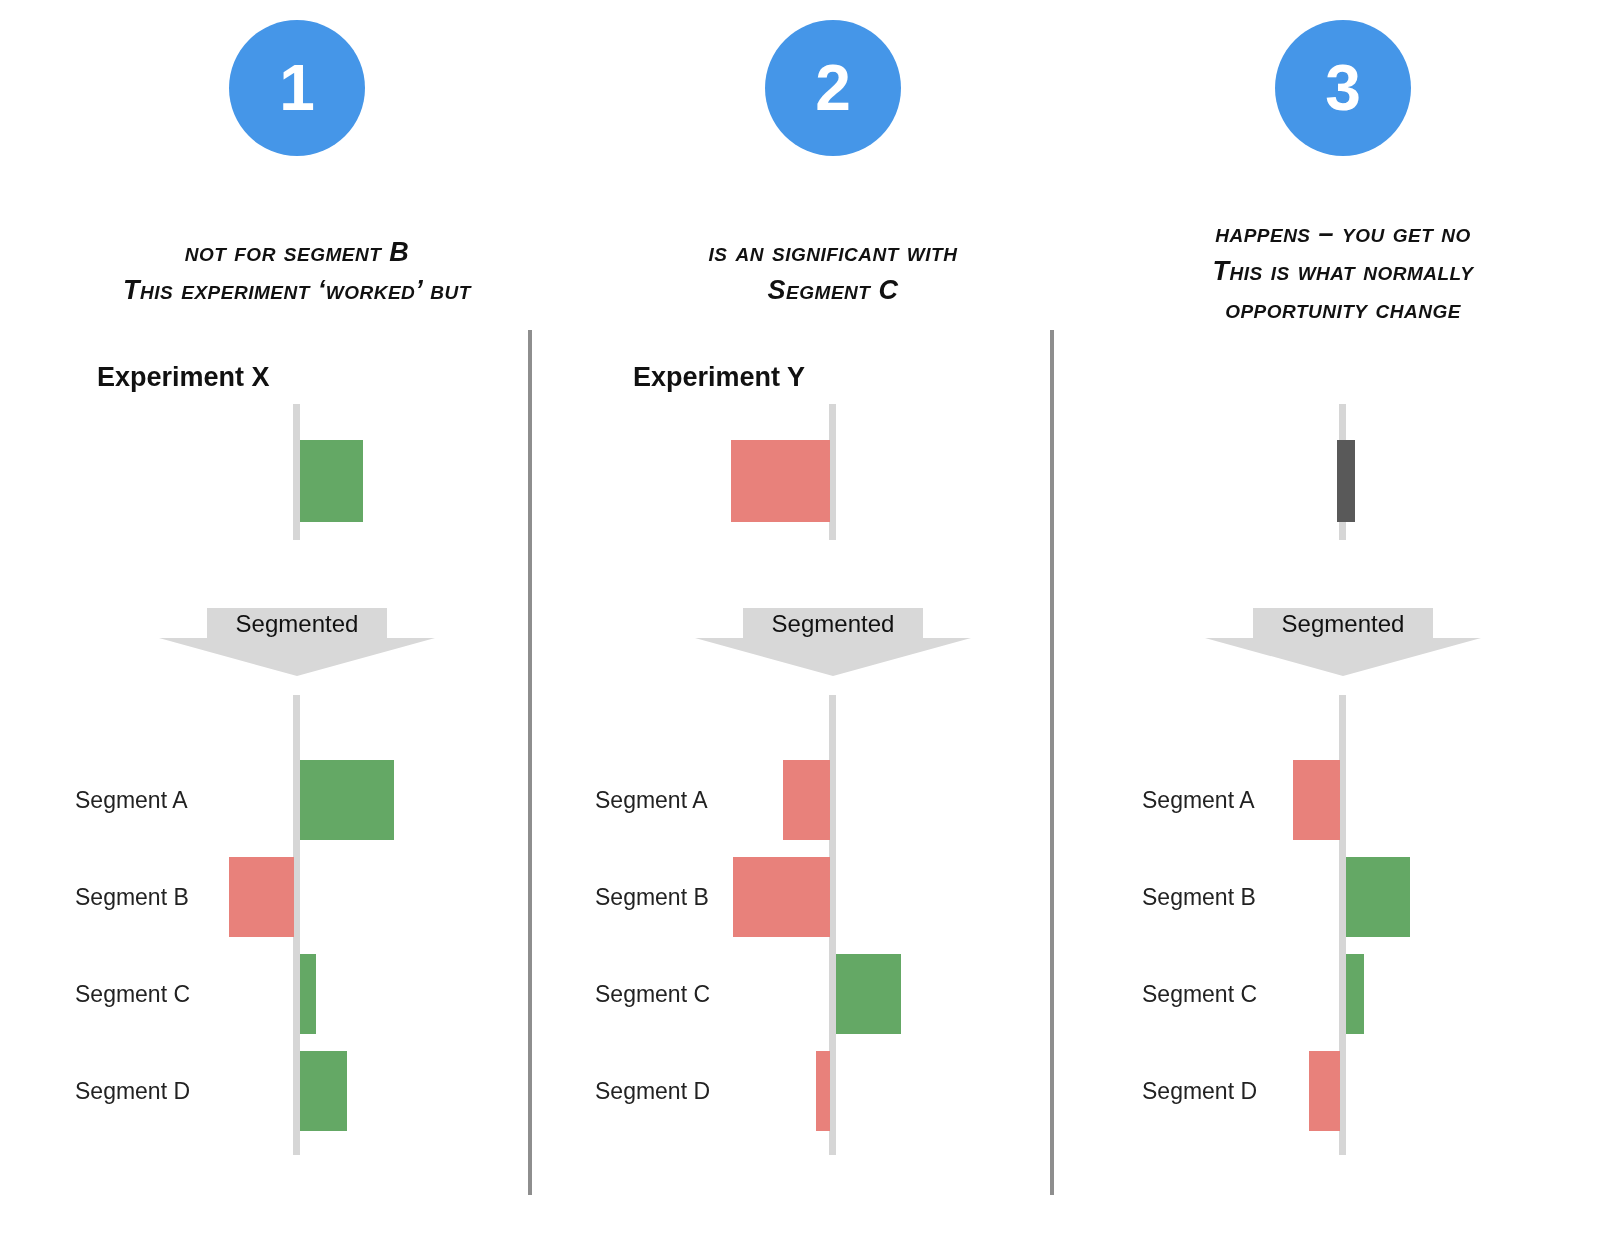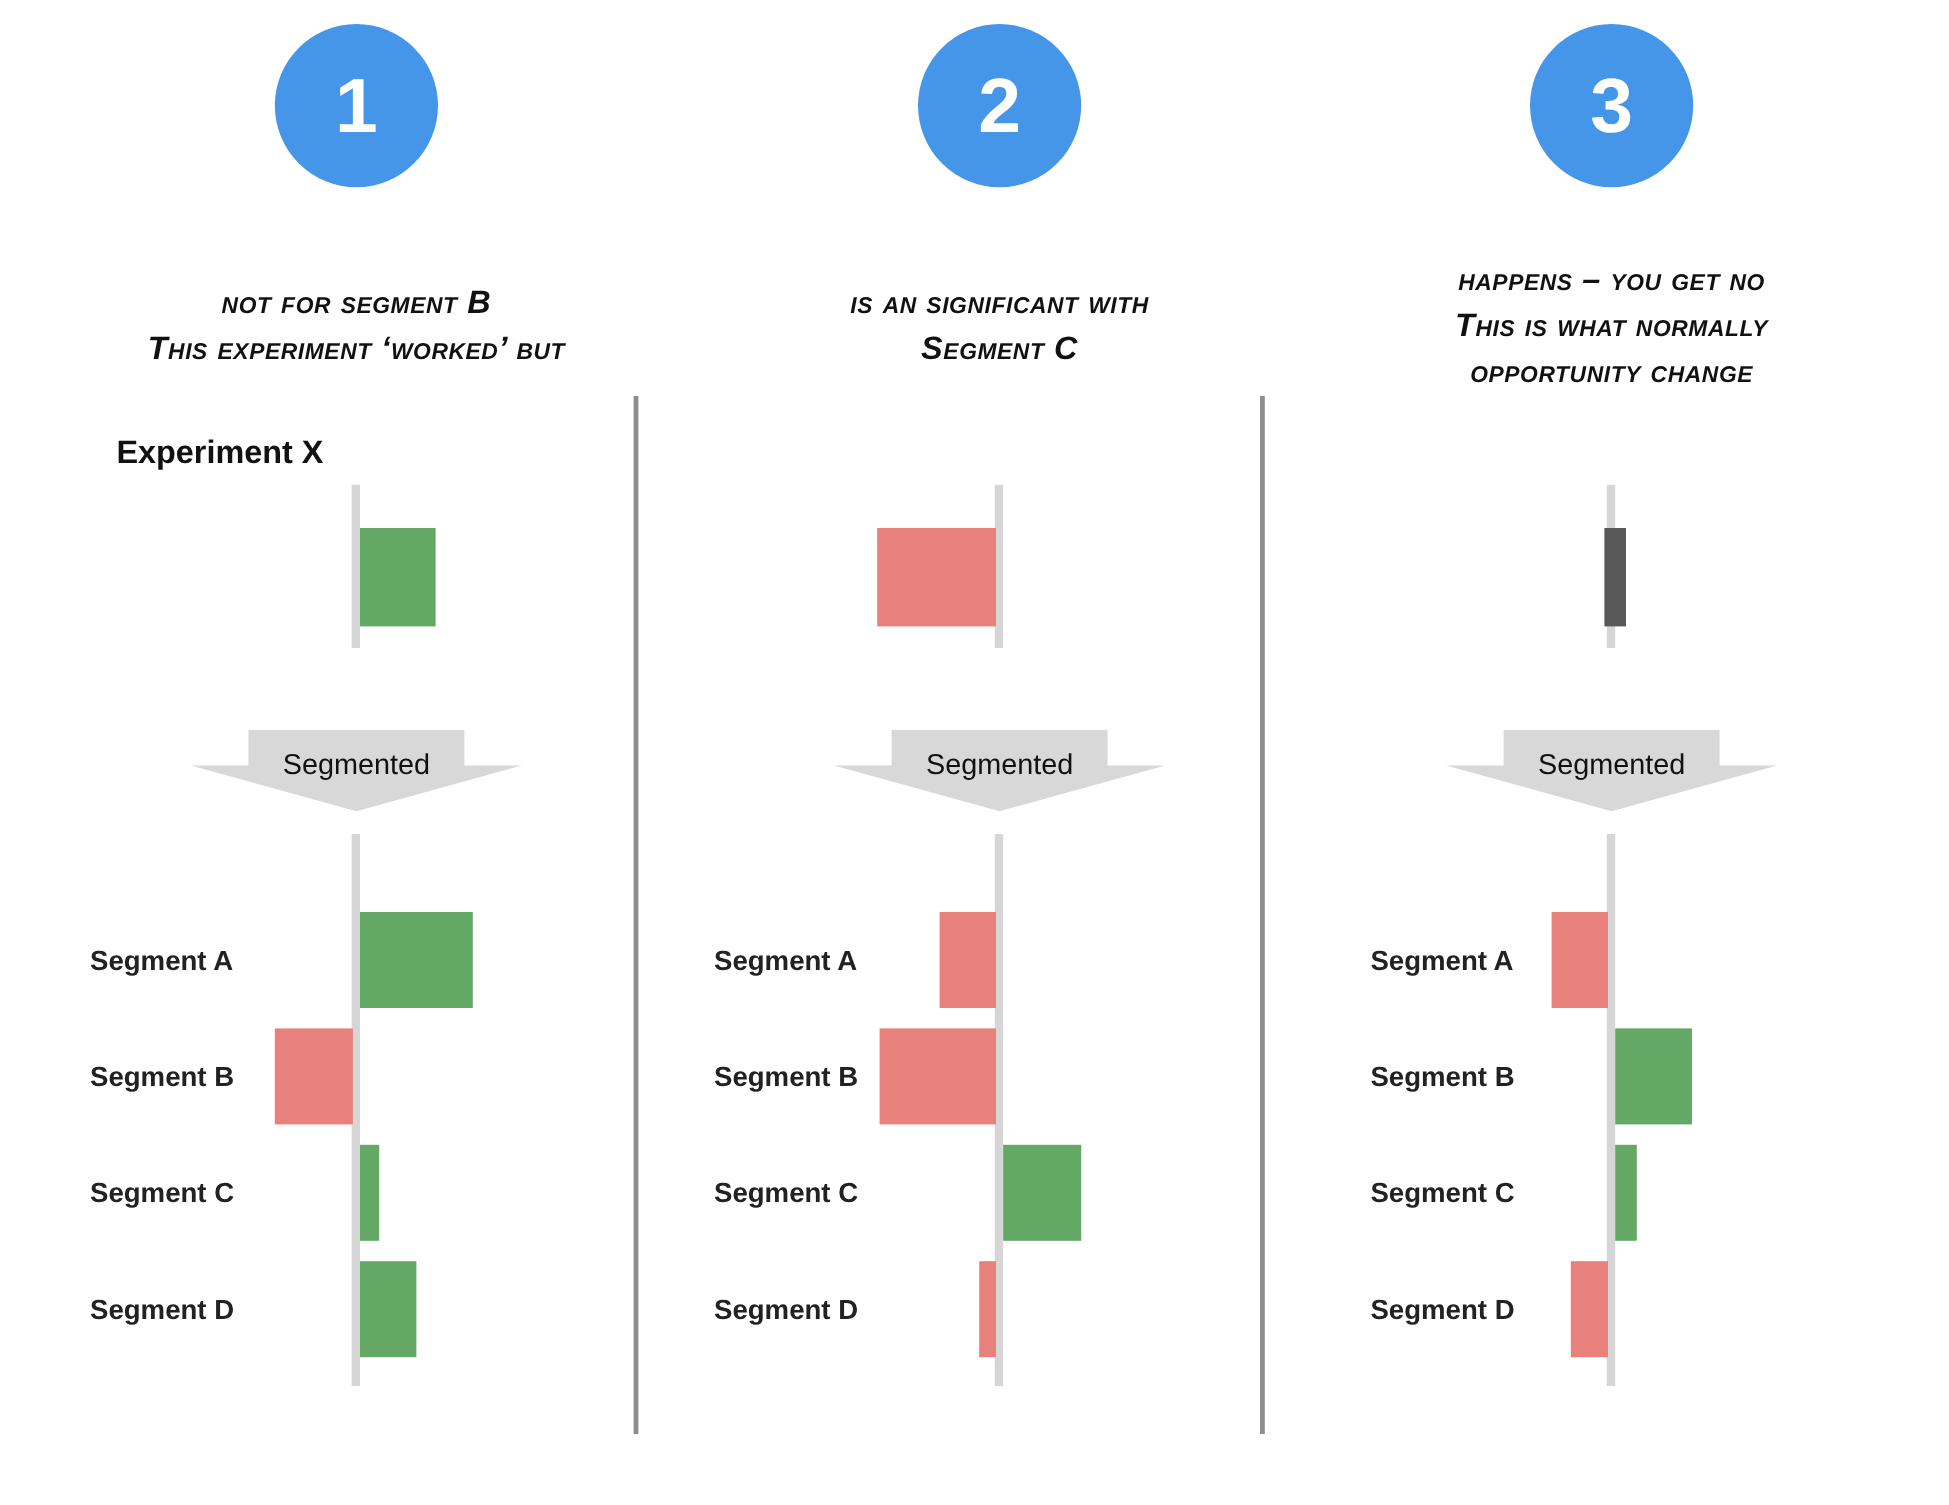--- a/index.html
+++ b/index.html
@@ -94,34 +94,33 @@
 
   .seg-label {
     position: absolute;
     left: var(--lx);
     width: 190px;
     height: 32px;
     line-height: 32px;
     font-size: 23px;
     color: var(--c-label_text, #222222);
     white-space: nowrap;
-    font-weight: bold;
   }
 
   .seg-arrow {
     position: absolute;
     top: 608px;
     left: calc(var(--ax) - 138px);
     width: 276px; height: 68px;
     background: var(--c-arrow_fill, #d8d8d8);
     clip-path: polygon(17.4% 0, 82.6% 0, 82.6% 44%, 100% 44%, 50% 100%, 0 44%, 17.4% 44%);
     display: flex; justify-content: center;
   }
   .seg-arrow span {
-    margin-top: 16px;
+    margin-top: 2px;
     font-size: 24px;
     color: var(--c-text, #111111);
   }
 </style>
 </head>
 <body>
 
 <div id="canvas">
 
   <div class="divider" id="divider-1"></div>
@@ -157,20 +156,21 @@
   </div>
 
   <div class="panel panel-2">
     <div class="badge">
       <span>2</span>
     </div>
     <div class="caption">
         <div class="caption-line">is an significant with</div>
         <div class="caption-line">Segment C</div>
       </div>
+    <div class="exp-title">Experiment Y</div>
     <div class="mini-chart">
       <div class="axis-line"></div>
     <div class="bar" style="top: 36px; height: 82px; left: calc(var(--ax) - 3px - 99px); width: 99px; background: rgb(232, 129, 123);"></div>
       </div>
     <div class="seg-arrow">
       <span>Segmented</span>
     </div>
     <div class="seg-chart">
       <div class="axis-line"></div>
     <div class="seg-label" style="top: 89px;">Segment A</div>

